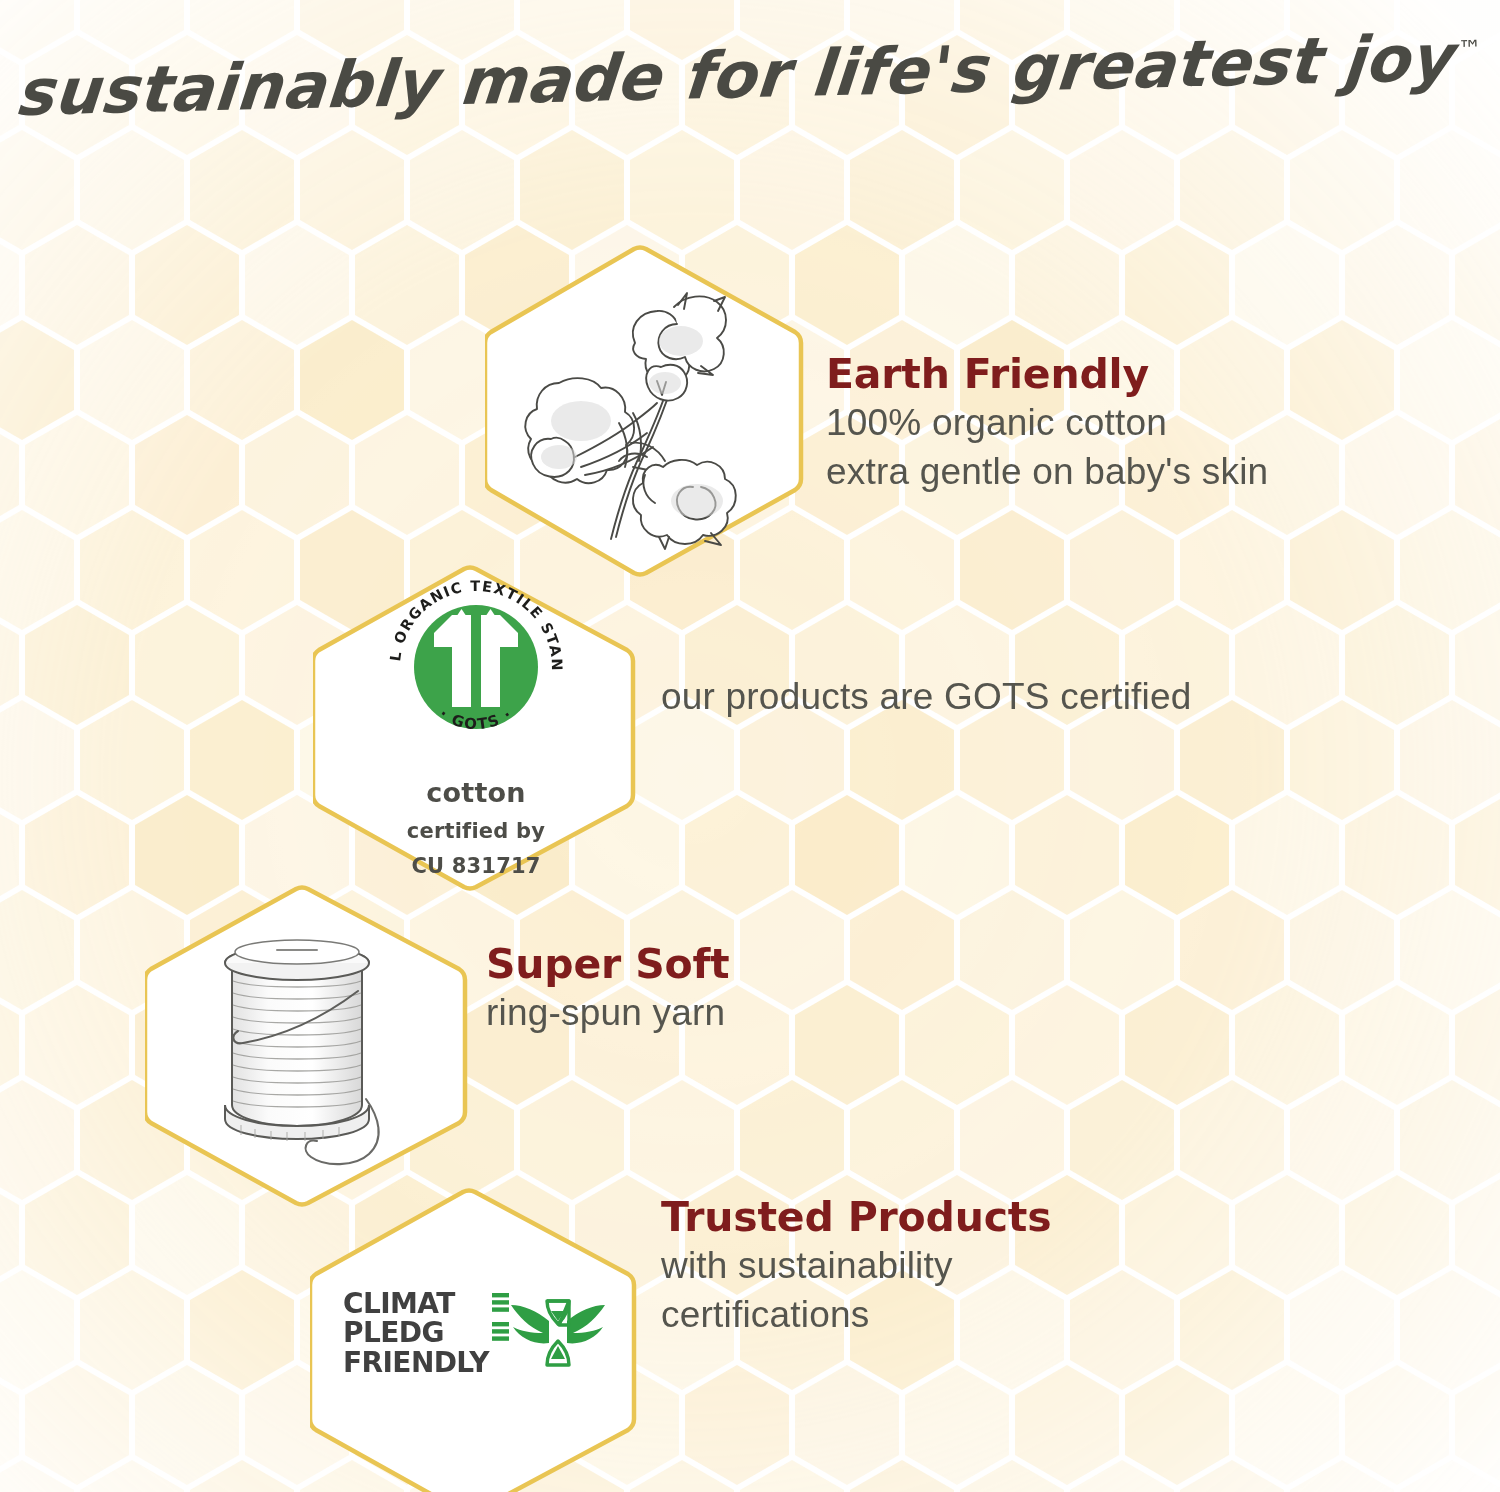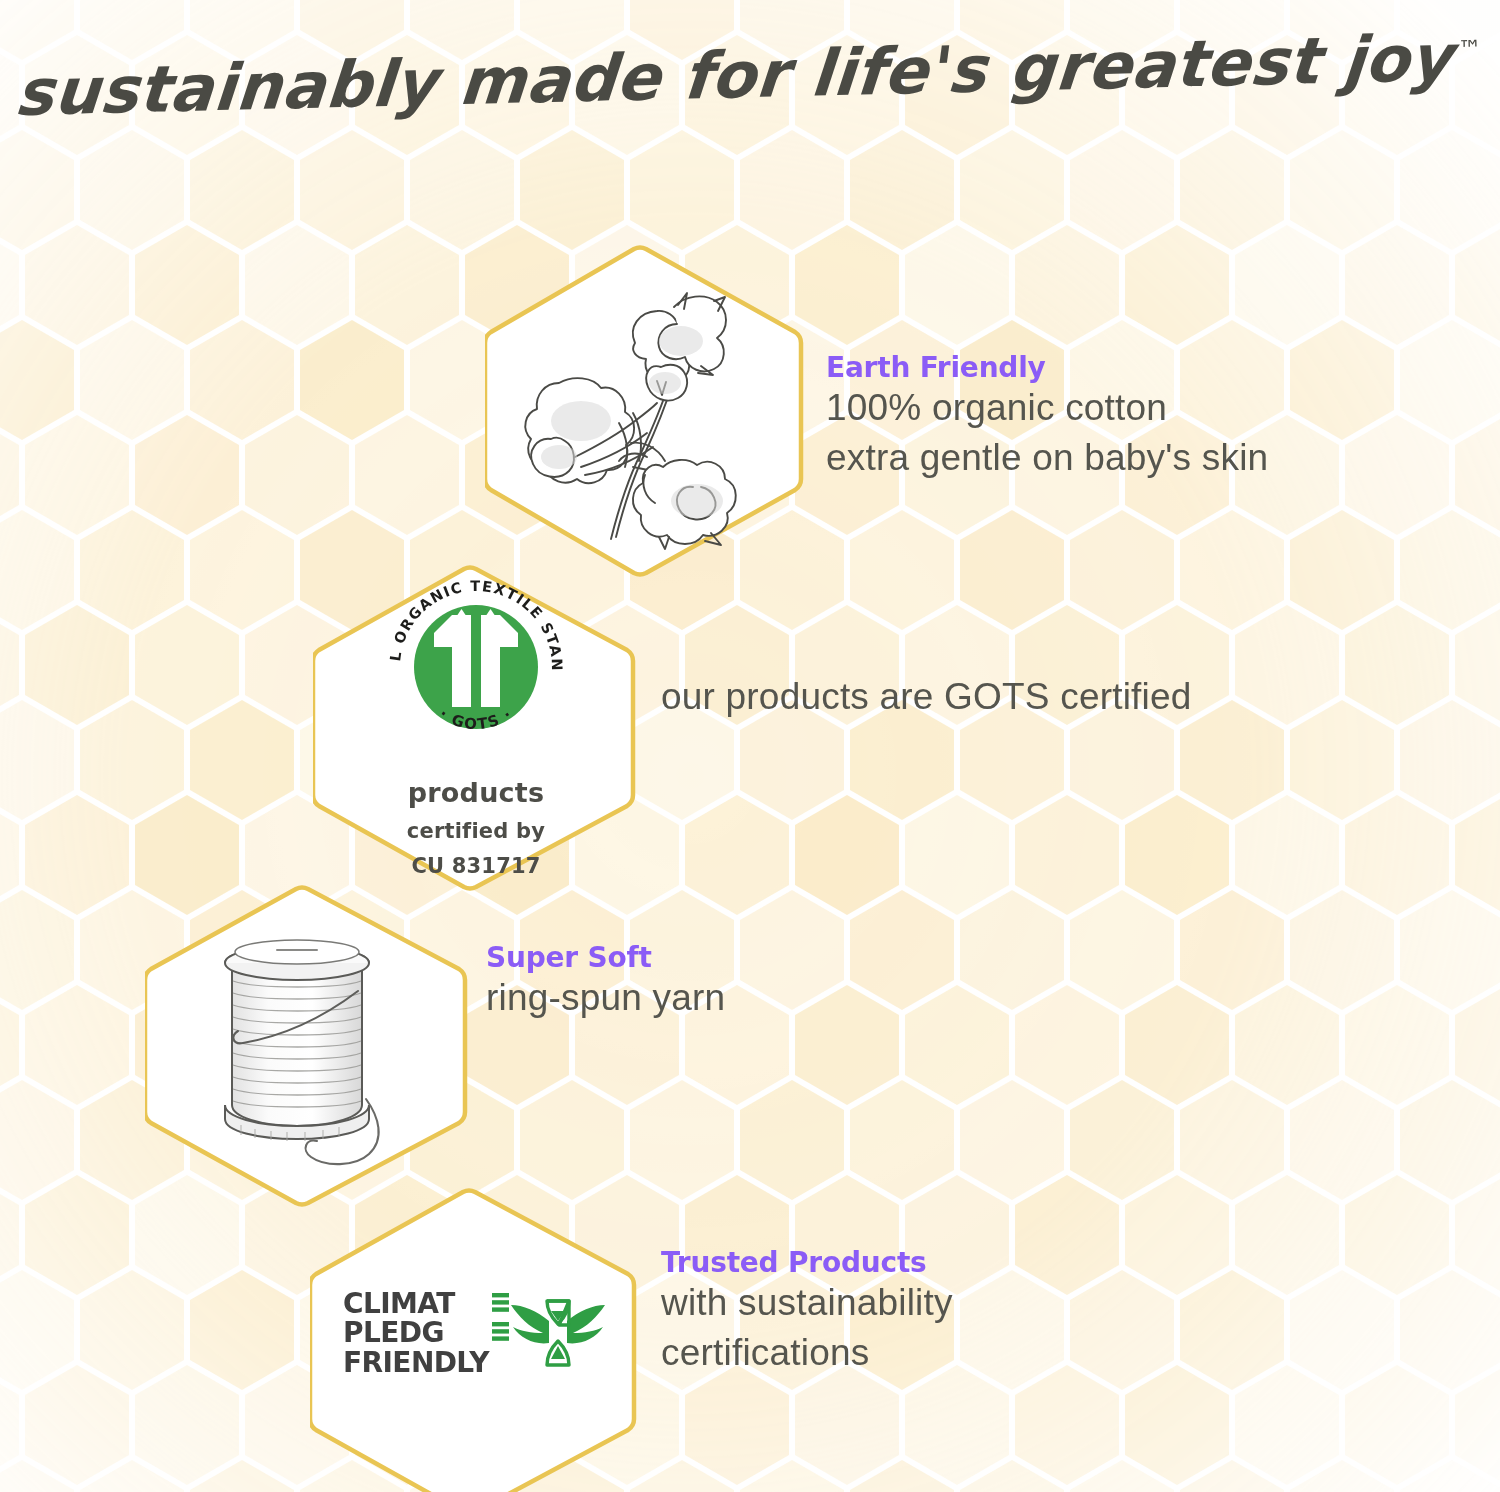--- a/index.html
+++ b/index.html
@@ -62,22 +62,22 @@
   }
 
   
   .textblock{
     position:absolute;
     z-index:4;
   }
   .tb-title{
     font-family:"DejaVu Sans", sans-serif;
     font-weight:700;
-    font-size:28px;
-    color:#8b5cf6;
+    font-size:41px;
+    color:#7f1d1d;
     letter-spacing:-0.2px;
     line-height:1.12;
     white-space:nowrap;
   }
   .tb-line{
     font-family:"Liberation Sans", sans-serif;
     font-weight:400;
     font-size:37px;
     color:#55554e;
     line-height:1.33;
@@ -567,21 +567,21 @@
             <path d="M112.5 40 L103 54 L122 54 Z"></path>
           </g>
           <text font-family="'DejaVu Sans', sans-serif" font-size="14.5" font-weight="700" fill="#1d1d1b" letter-spacing="1.4">
             <textPath href="#ringTop" startOffset="50%" text-anchor="middle">GLOBAL ORGANIC TEXTILE STANDARD</textPath>
           </text>
           <text font-family="'DejaVu Sans', sans-serif" font-size="15" font-weight="700" fill="#1d1d1b" letter-spacing="1.6">
             <textPath href="#ringBot" startOffset="50%" text-anchor="middle">· GOTS ·</textPath>
           </text>
         </svg>
       </div>
-      <div class="gots-organic">products</div>
+      <div class="gots-organic">cotton</div>
       <div class="gots-certline">certified by</div>
       <div class="gots-certline" style="margin-top:8px;">CU 831717</div>
     </div>
   </div>
 </div>
 
 <div class="textblock" style="left:661px; top:672px;">
   <div class="tb-line">our products are GOTS certified</div>
 </div>
 
@@ -681,17 +681,17 @@
           <path d="M38 8 L60 8 C60 20 52 28 49 31 C46 28 38 20 38 8 Z"></path>
           <path d="M38 72 L60 72 C60 59 52 51 49 48 C46 51 38 59 38 72 Z"></path>
         </g>
         <path d="M42 18 L56 18 L49 28 Z" fill="#2f9e44"></path>
         <path d="M42 66 L56 66 L49 53 Z" fill="#2f9e44"></path>
       </svg>
     </div>
   </div>
 </div>
 
-<div class="textblock" style="left:661px; top:1247px;">
+<div class="textblock" style="left:661px; top:1195px;">
   <div class="tb-title">Trusted Products</div>
   <div class="tb-line">with sustainability</div>
   <div class="tb-line">certifications</div>
 </div>
 
 </body></html>

